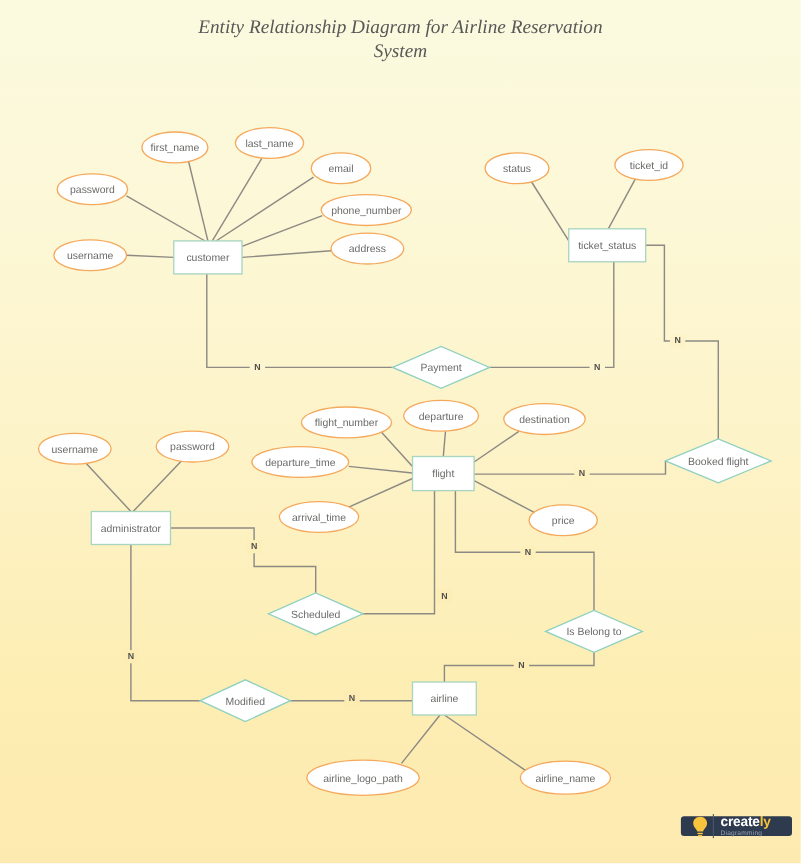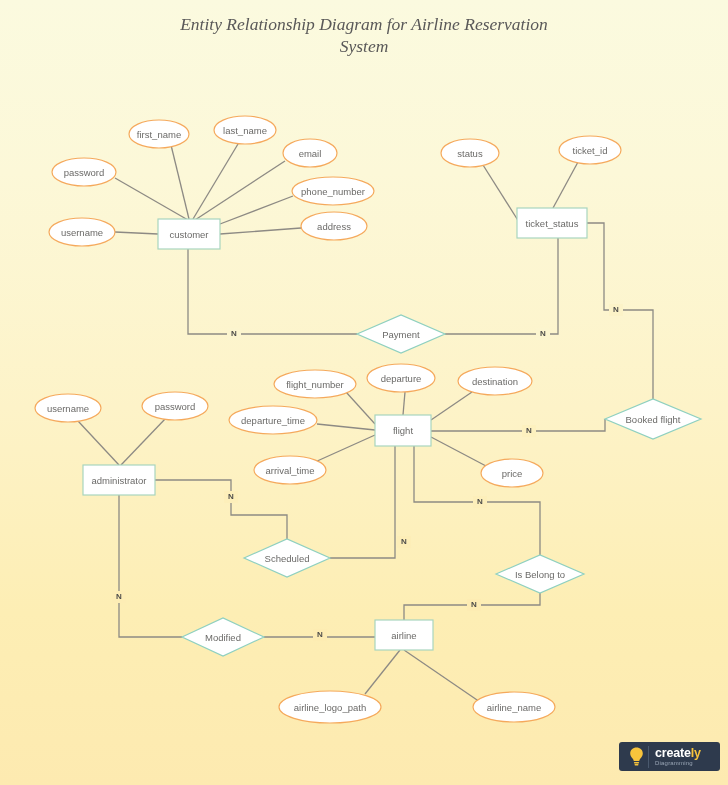--- a/index.html
+++ b/index.html
@@ -65,21 +65,21 @@
     fill: #4d4c4a;
     text-anchor: middle;
     dominant-baseline: middle;
   }
   
   #watermark {
     position: absolute;
     left: 619px;
     top: 742px;
     width: 101px;
-    height: 29px;
+    height: 18px;
     background: #2e3a4d;
     border-radius: 3px;
     display: flex;
     align-items: center;
     padding: 0 5px;
     box-sizing: border-box;
   }
   #wm-bulb-box {
     width: 24px;
     height: 22px;

